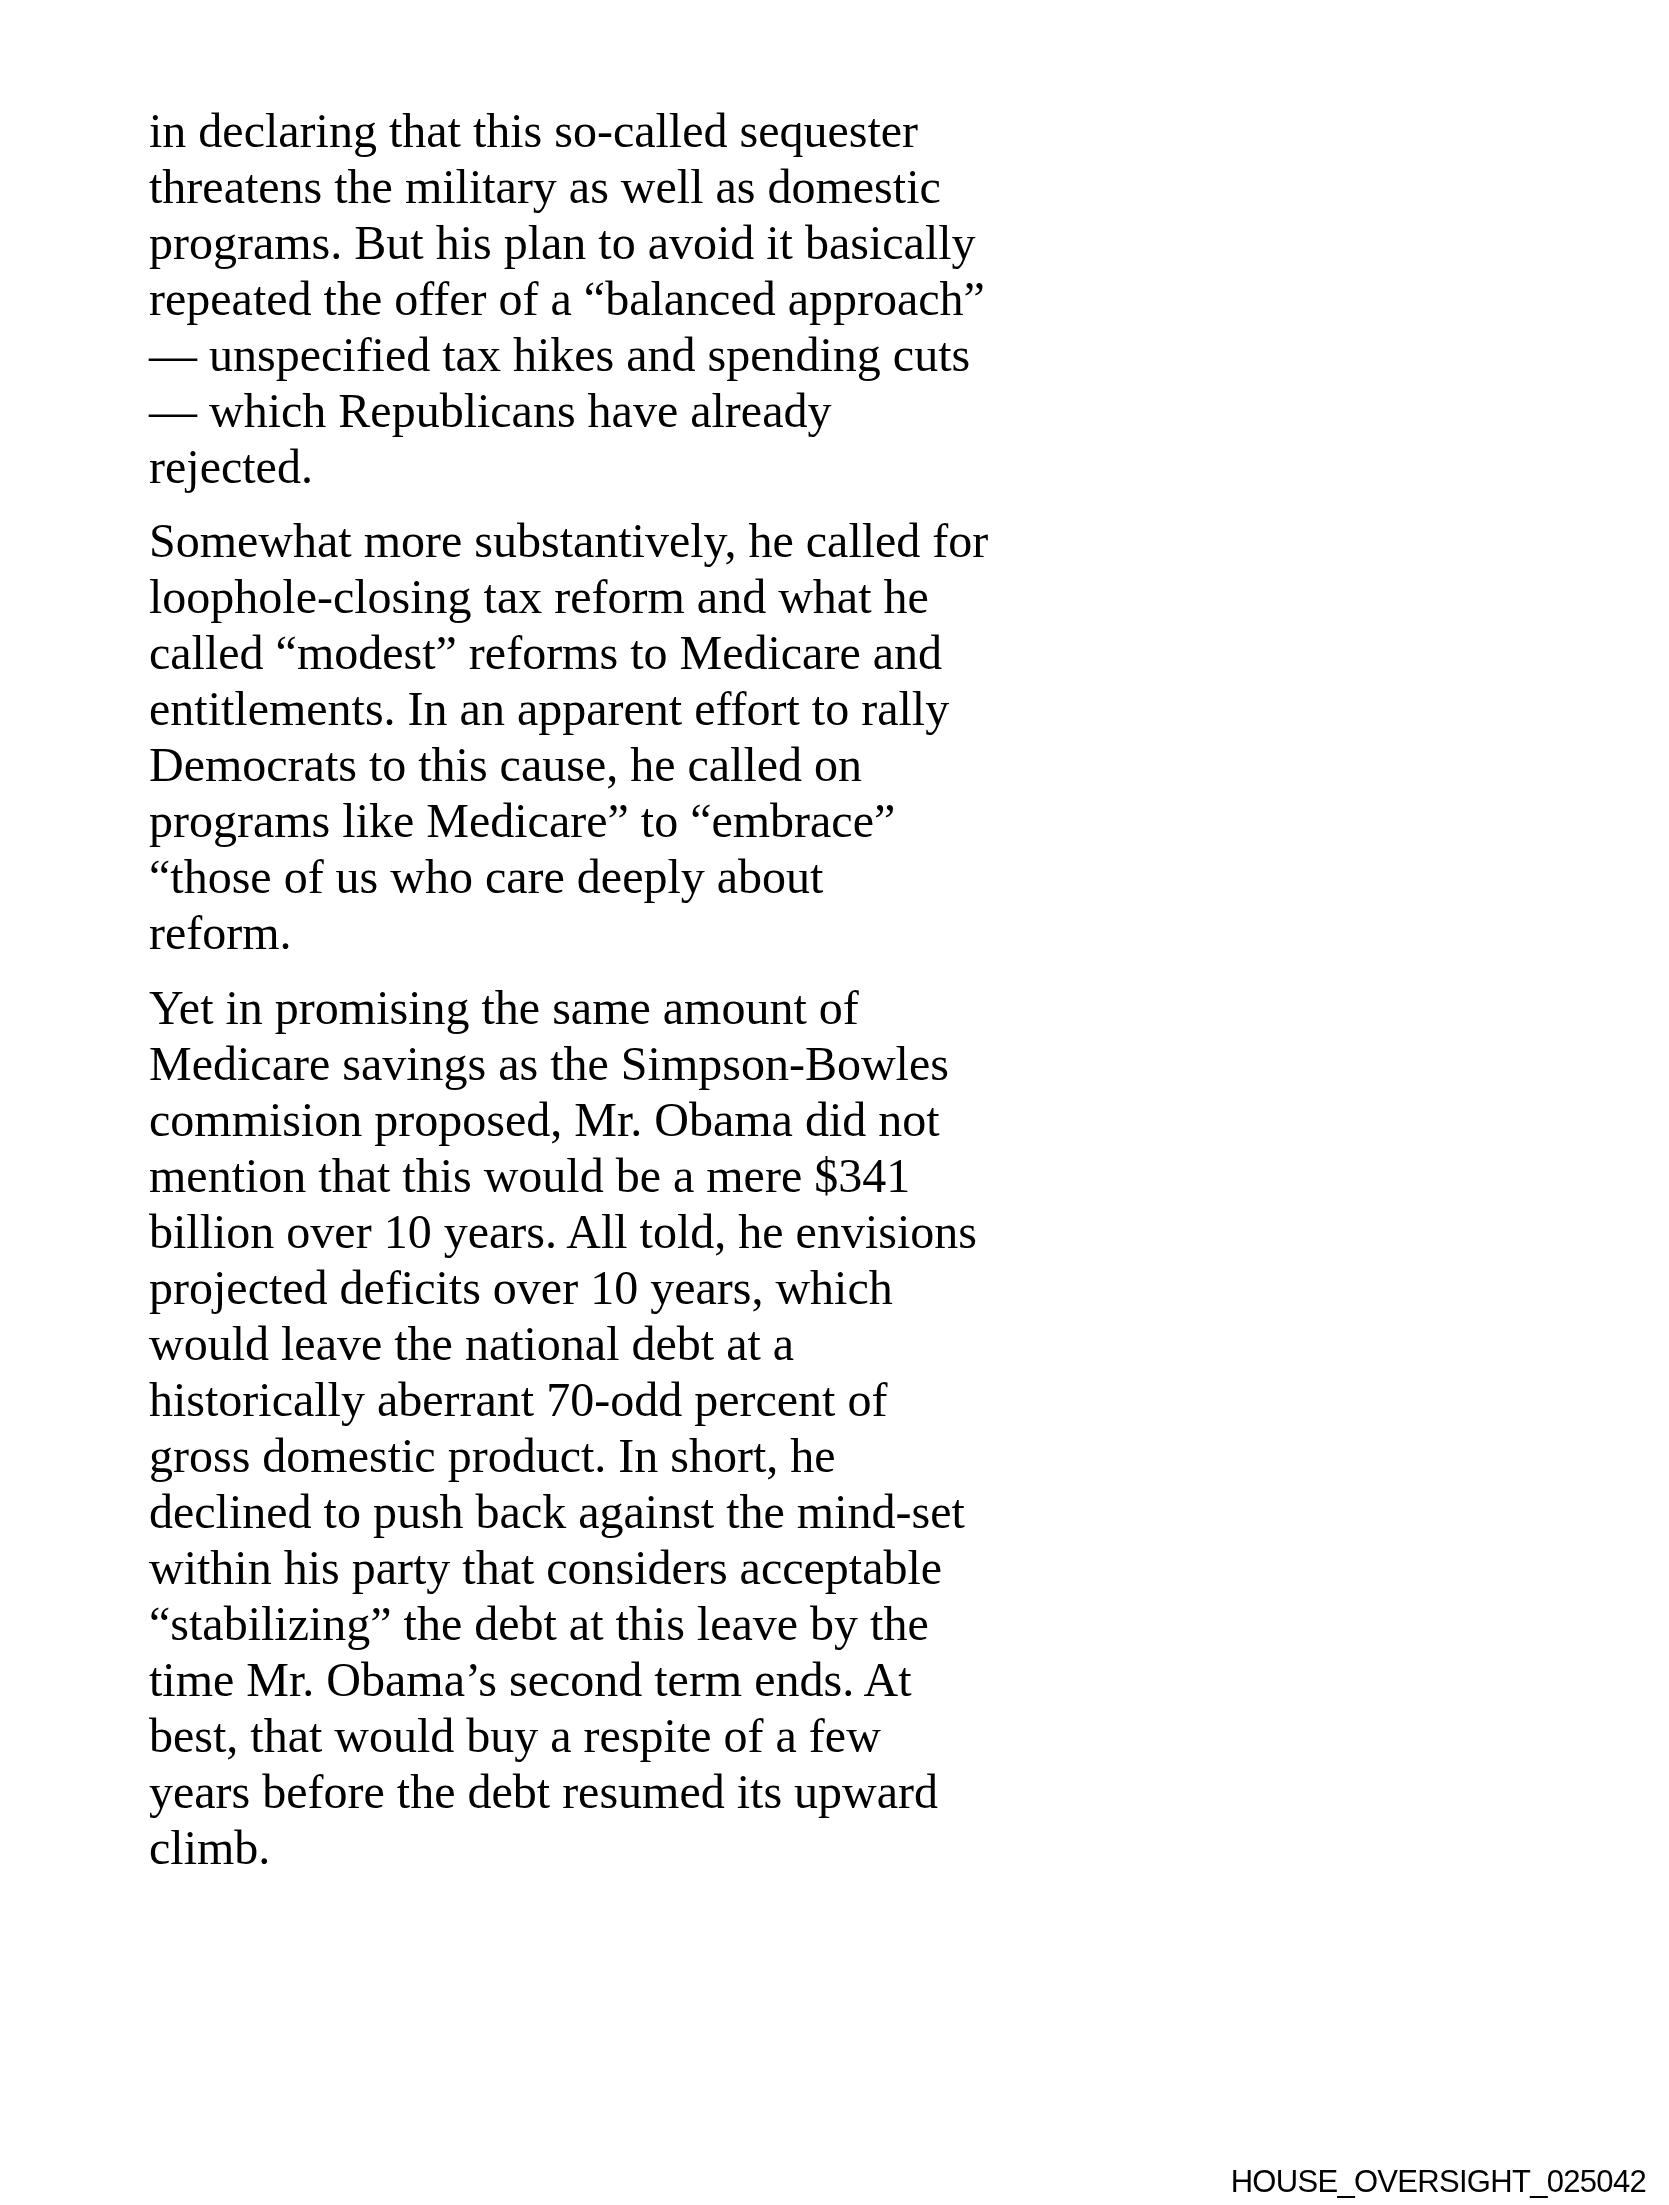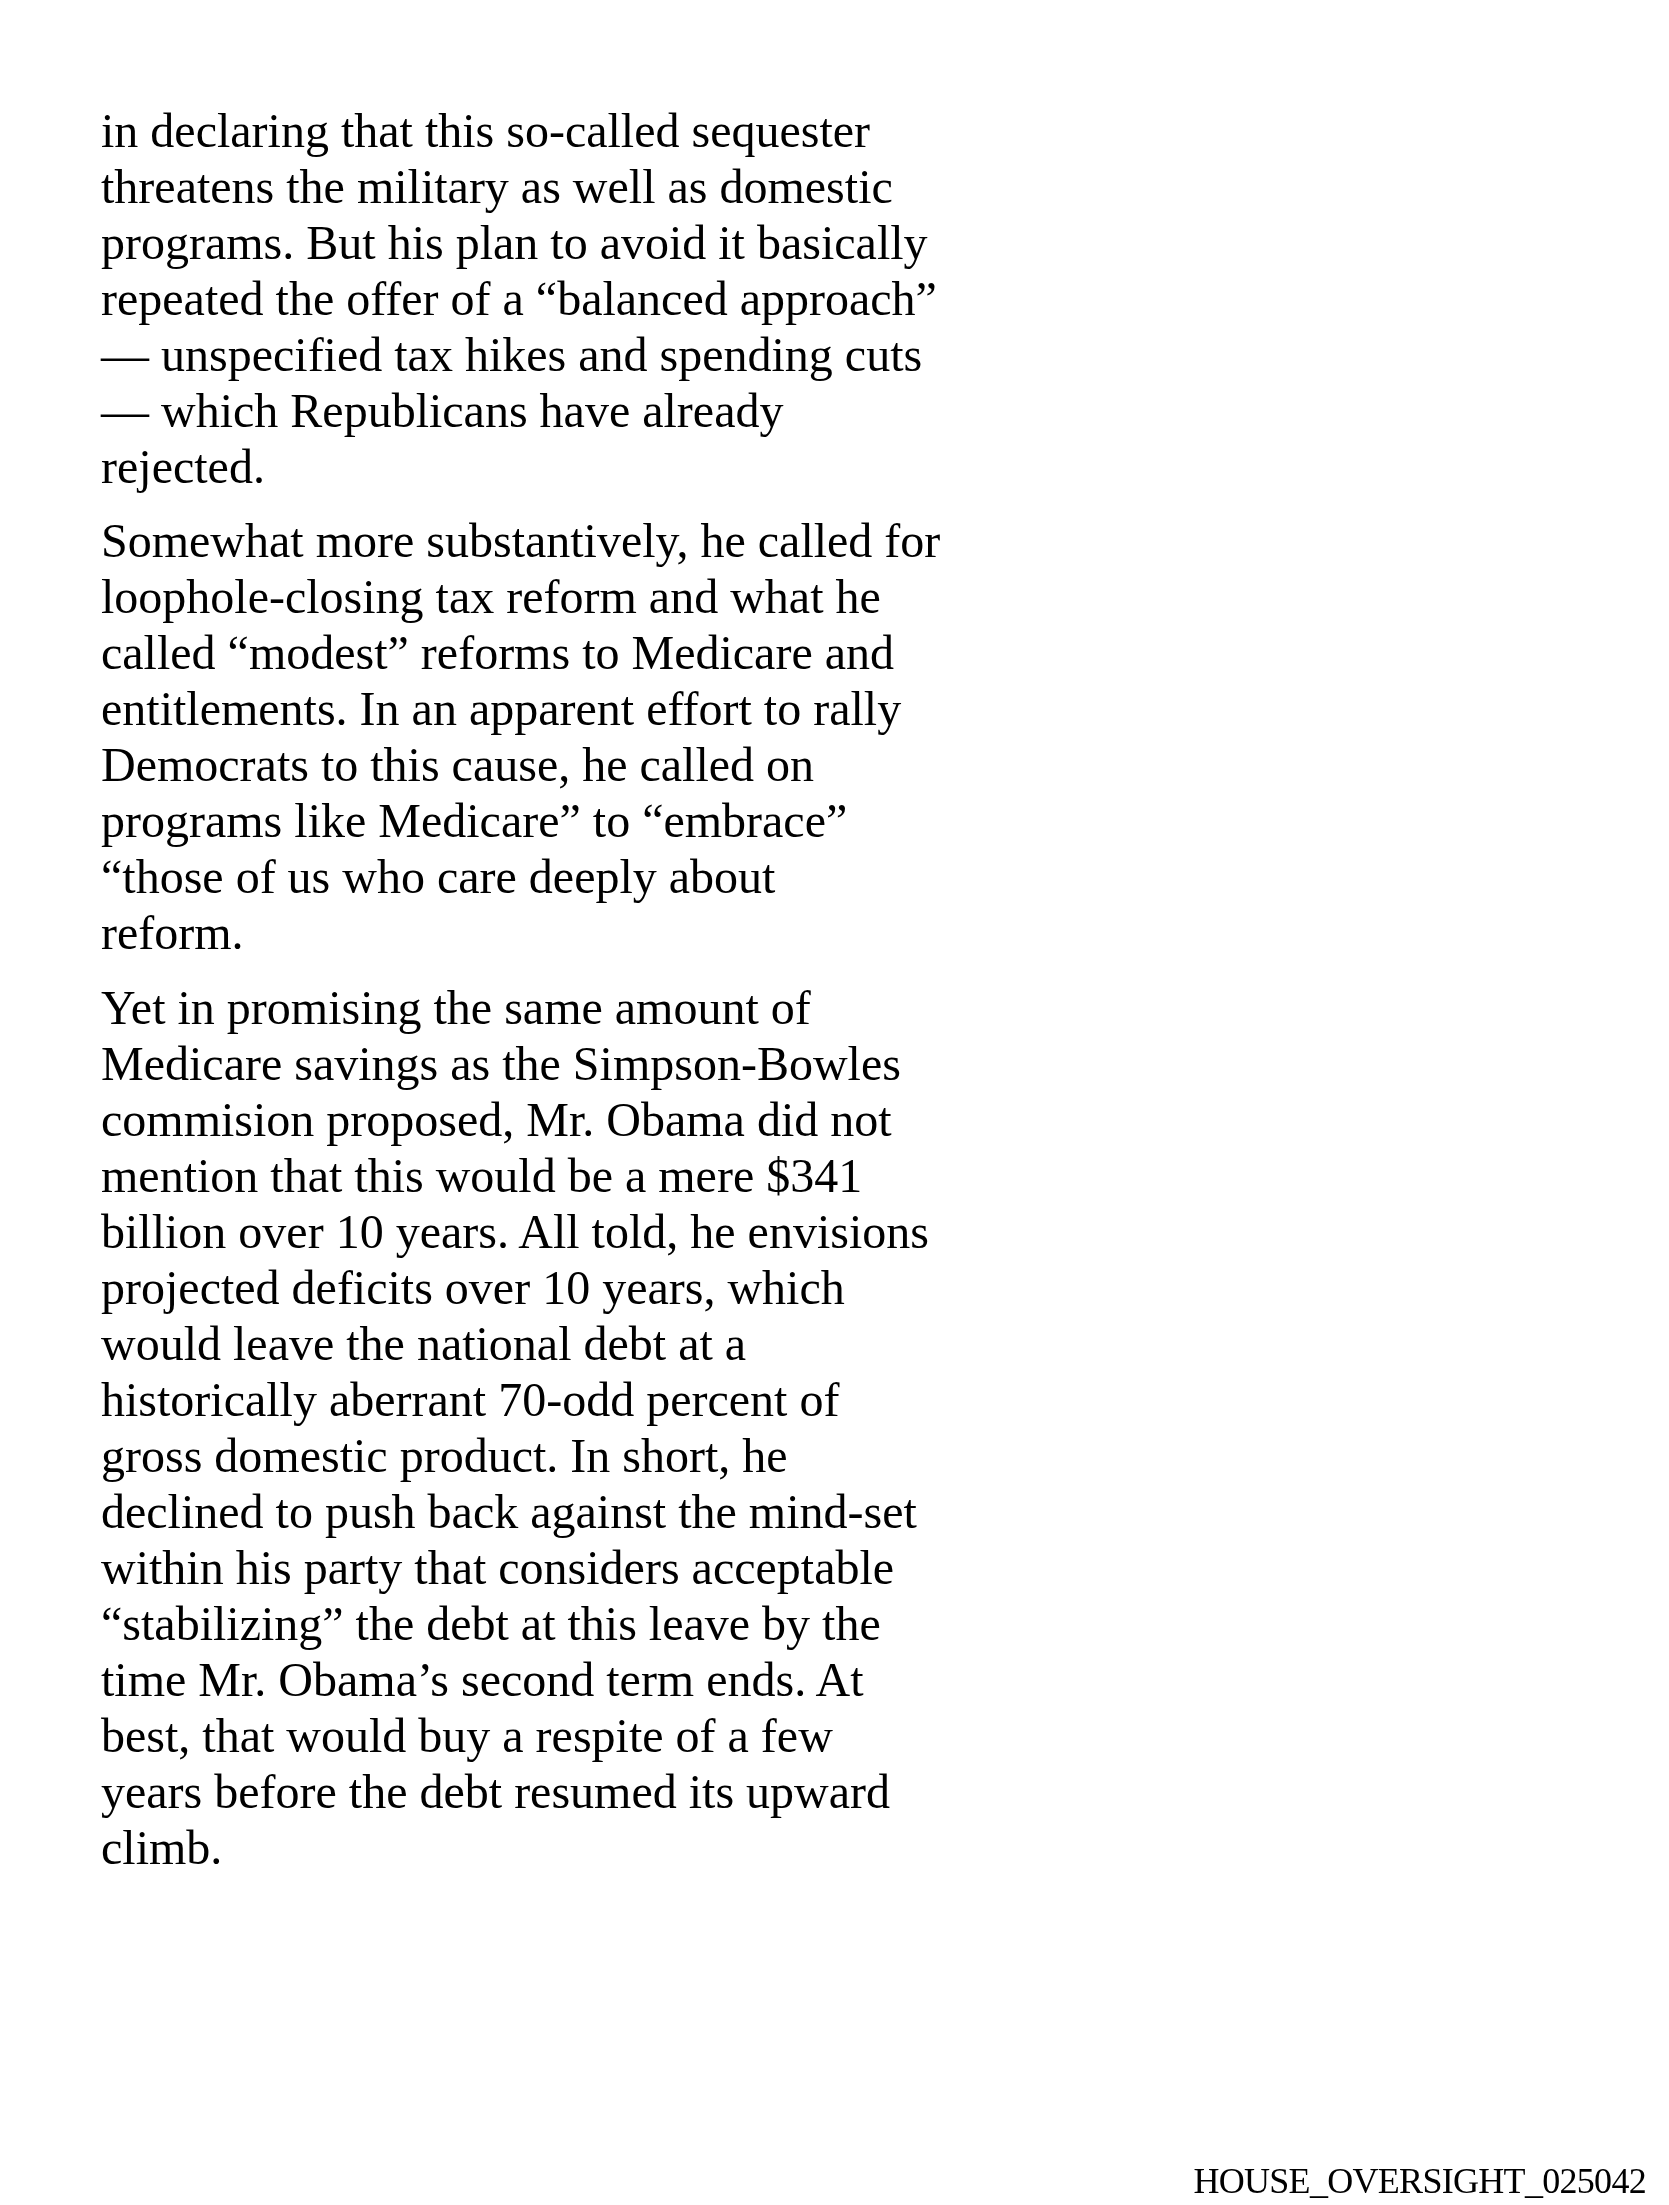--- a/index.html
+++ b/index.html
@@ -28,27 +28,28 @@
   .paragraph {
     margin: 0 0 18.3px 0;
     padding: 0;
   }
   .line {
     font-size: 48px;
     line-height: 56px;
     color: #000000;
     white-space: pre;
     font-family: "Liberation Serif", "DejaVu Serif", serif;
+    margin-left: 48px;
   }
   .bates {
     position: absolute;
     top: 2161px;
     right: 23px;
-    font-family: Liberation Serif, serif;
-    font-size: 36px;
+    font-family: Liberation Sans, sans-serif;
+    font-size: 31px;
     line-height: 41px;
     color: #000000;
     letter-spacing: -0.7px;
     white-space: pre;
   }
 </style>
 </head>
 <body>
 
 <div class="page">

